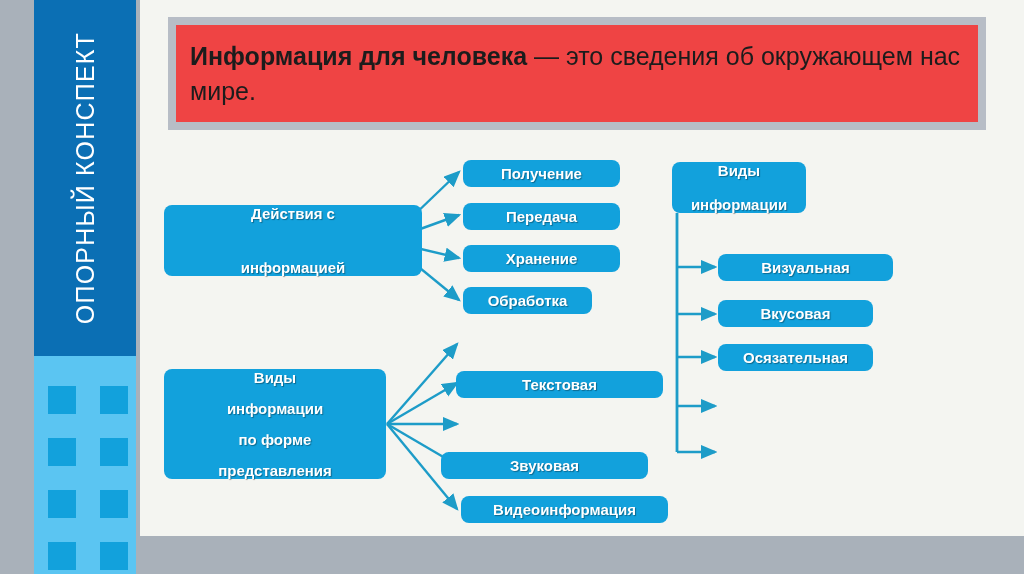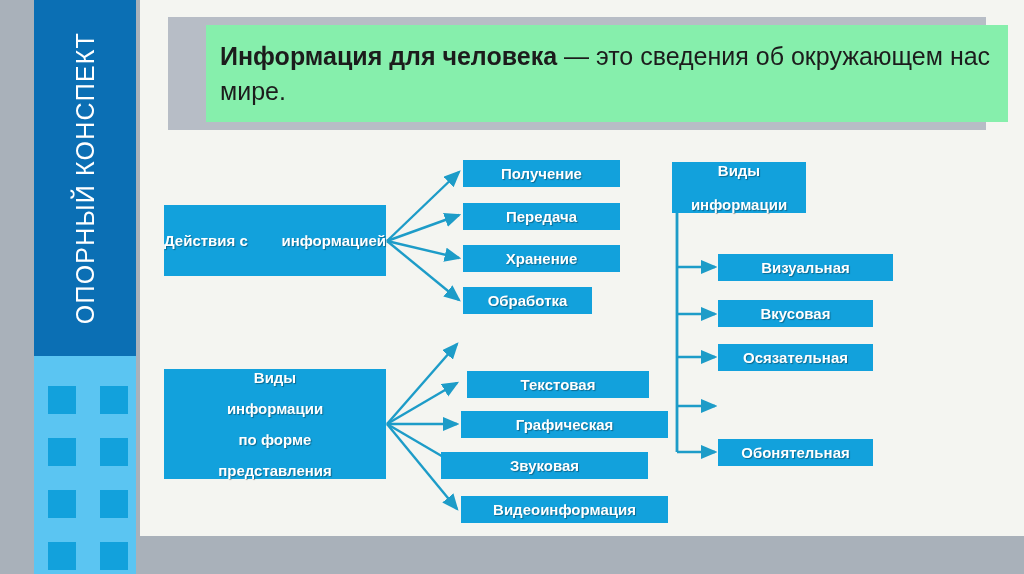--- a/index.html
+++ b/index.html
@@ -28,36 +28,36 @@
   }
   .sq{position:absolute;width:28px;height:28px;background:#12A1DC;}
 
   
   .stmt-outer{
     position:absolute;left:168px;top:17px;width:818px;height:113px;
     background:#B7BDC6;
   }
   .stmt-inner{
     position:absolute;left:176px;top:25px;width:802px;height:97px;
-    background:#86efac;
-    display:flex;align-items:center;margin-left:30px;
+    background:#ef4444;
+    display:flex;align-items:center;
   }
   .stmt-text{
     padding:0 14px;font-size:25px;color:#1C1C1C;line-height:1.38;
     width:100%;
   }
   .stmt-text b{font-weight:bold;}
 
   
   .box{
     position:absolute;background:#12A1DC;color:#FFFFFF;
     display:flex;align-items:center;justify-content:center;
     text-align:center;font-weight:bold;
     text-shadow:1px 1px 1px rgba(0,0,0,.35);
-    line-height:1.16;box-sizing:border-box;
+    line-height:1.16;box-sizing:border-box;border-radius:8px;
   }
   .b-lg{font-size:15px;justify-content:space-between;}
   .b-md{font-size:15px;}
 
   svg.links{position:absolute;left:0;top:0;width:1024px;height:574px;pointer-events:none;}
 </style>
 </head>
 <body>
 
 <div id="slide">
@@ -108,45 +108,43 @@
       <line x1="677" y1="267" x2="715" y2="267"></line>
       <line x1="677" y1="314" x2="715" y2="314"></line>
       <line x1="677" y1="357" x2="715" y2="357"></line>
       <line x1="677" y1="406" x2="715" y2="406"></line>
       <line x1="677" y1="452" x2="715" y2="452"></line>
     </g>
 
     <path d="M677,213 L677,452" stroke="#1D9CC8" stroke-width="2.8" fill="none"></path>
   </svg>
 
-  <div class="box b-lg" style="left:164px;top:205px;width:222px;height:71px;flex-direction:row">
+  <div class="box b-lg" style="left:164px;top:205px;width:258px;height:71px;flex-direction:column">
     <div>Действия с</div>
     <div>информацией</div>
   </div>
 
   <div class="box b-lg" style="left:164px;top:369px;width:222px;height:110px;flex-direction:column">
     <div>Виды</div>
     <div>информации</div>
     <div>по форме</div>
     <div>представления</div>
   </div>
 
   <div class="box b-md" style="left:463px;top:160px;width:157px;height:27px">Получение</div>
   <div class="box b-md" style="left:463px;top:203px;width:157px;height:27px">Передача</div>
   <div class="box b-md" style="left:463px;top:245px;width:157px;height:27px">Хранение</div>
   <div class="box b-md" style="left:463px;top:287px;width:129px;height:27px">Обработка</div>
 
-  <div class="box b-md" style="left:467px;top:371px;width:182px;height:27px">Текстовая</div>
-  <div class="box b-md" style="left:461px;top:411px;width:207px;height:27px">Графическая</div>
+  <div class="box b-md" style="left:456px;top:371px;width:207px;height:27px">Текстовая</div>
   <div class="box b-md" style="left:441px;top:452px;width:207px;height:27px">Звуковая</div>
   <div class="box b-md" style="left:461px;top:496px;width:207px;height:27px">Видеоинформация</div>
 
   <div class="box b-lg" style="left:672px;top:162px;width:134px;height:51px;flex-direction:column">
     <div>Виды</div>
     <div>информации</div>
   </div>
 
   <div class="box b-md" style="left:718px;top:254px;width:175px;height:27px">Визуальная</div>
   <div class="box b-md" style="left:718px;top:300px;width:155px;height:27px">Вкусовая</div>
   <div class="box b-md" style="left:718px;top:344px;width:155px;height:27px">Осязательная</div>
-  <div class="box b-md" style="left:718px;top:439px;width:155px;height:27px">Обонятельная</div>
 
 </div>
 
 </body></html>

